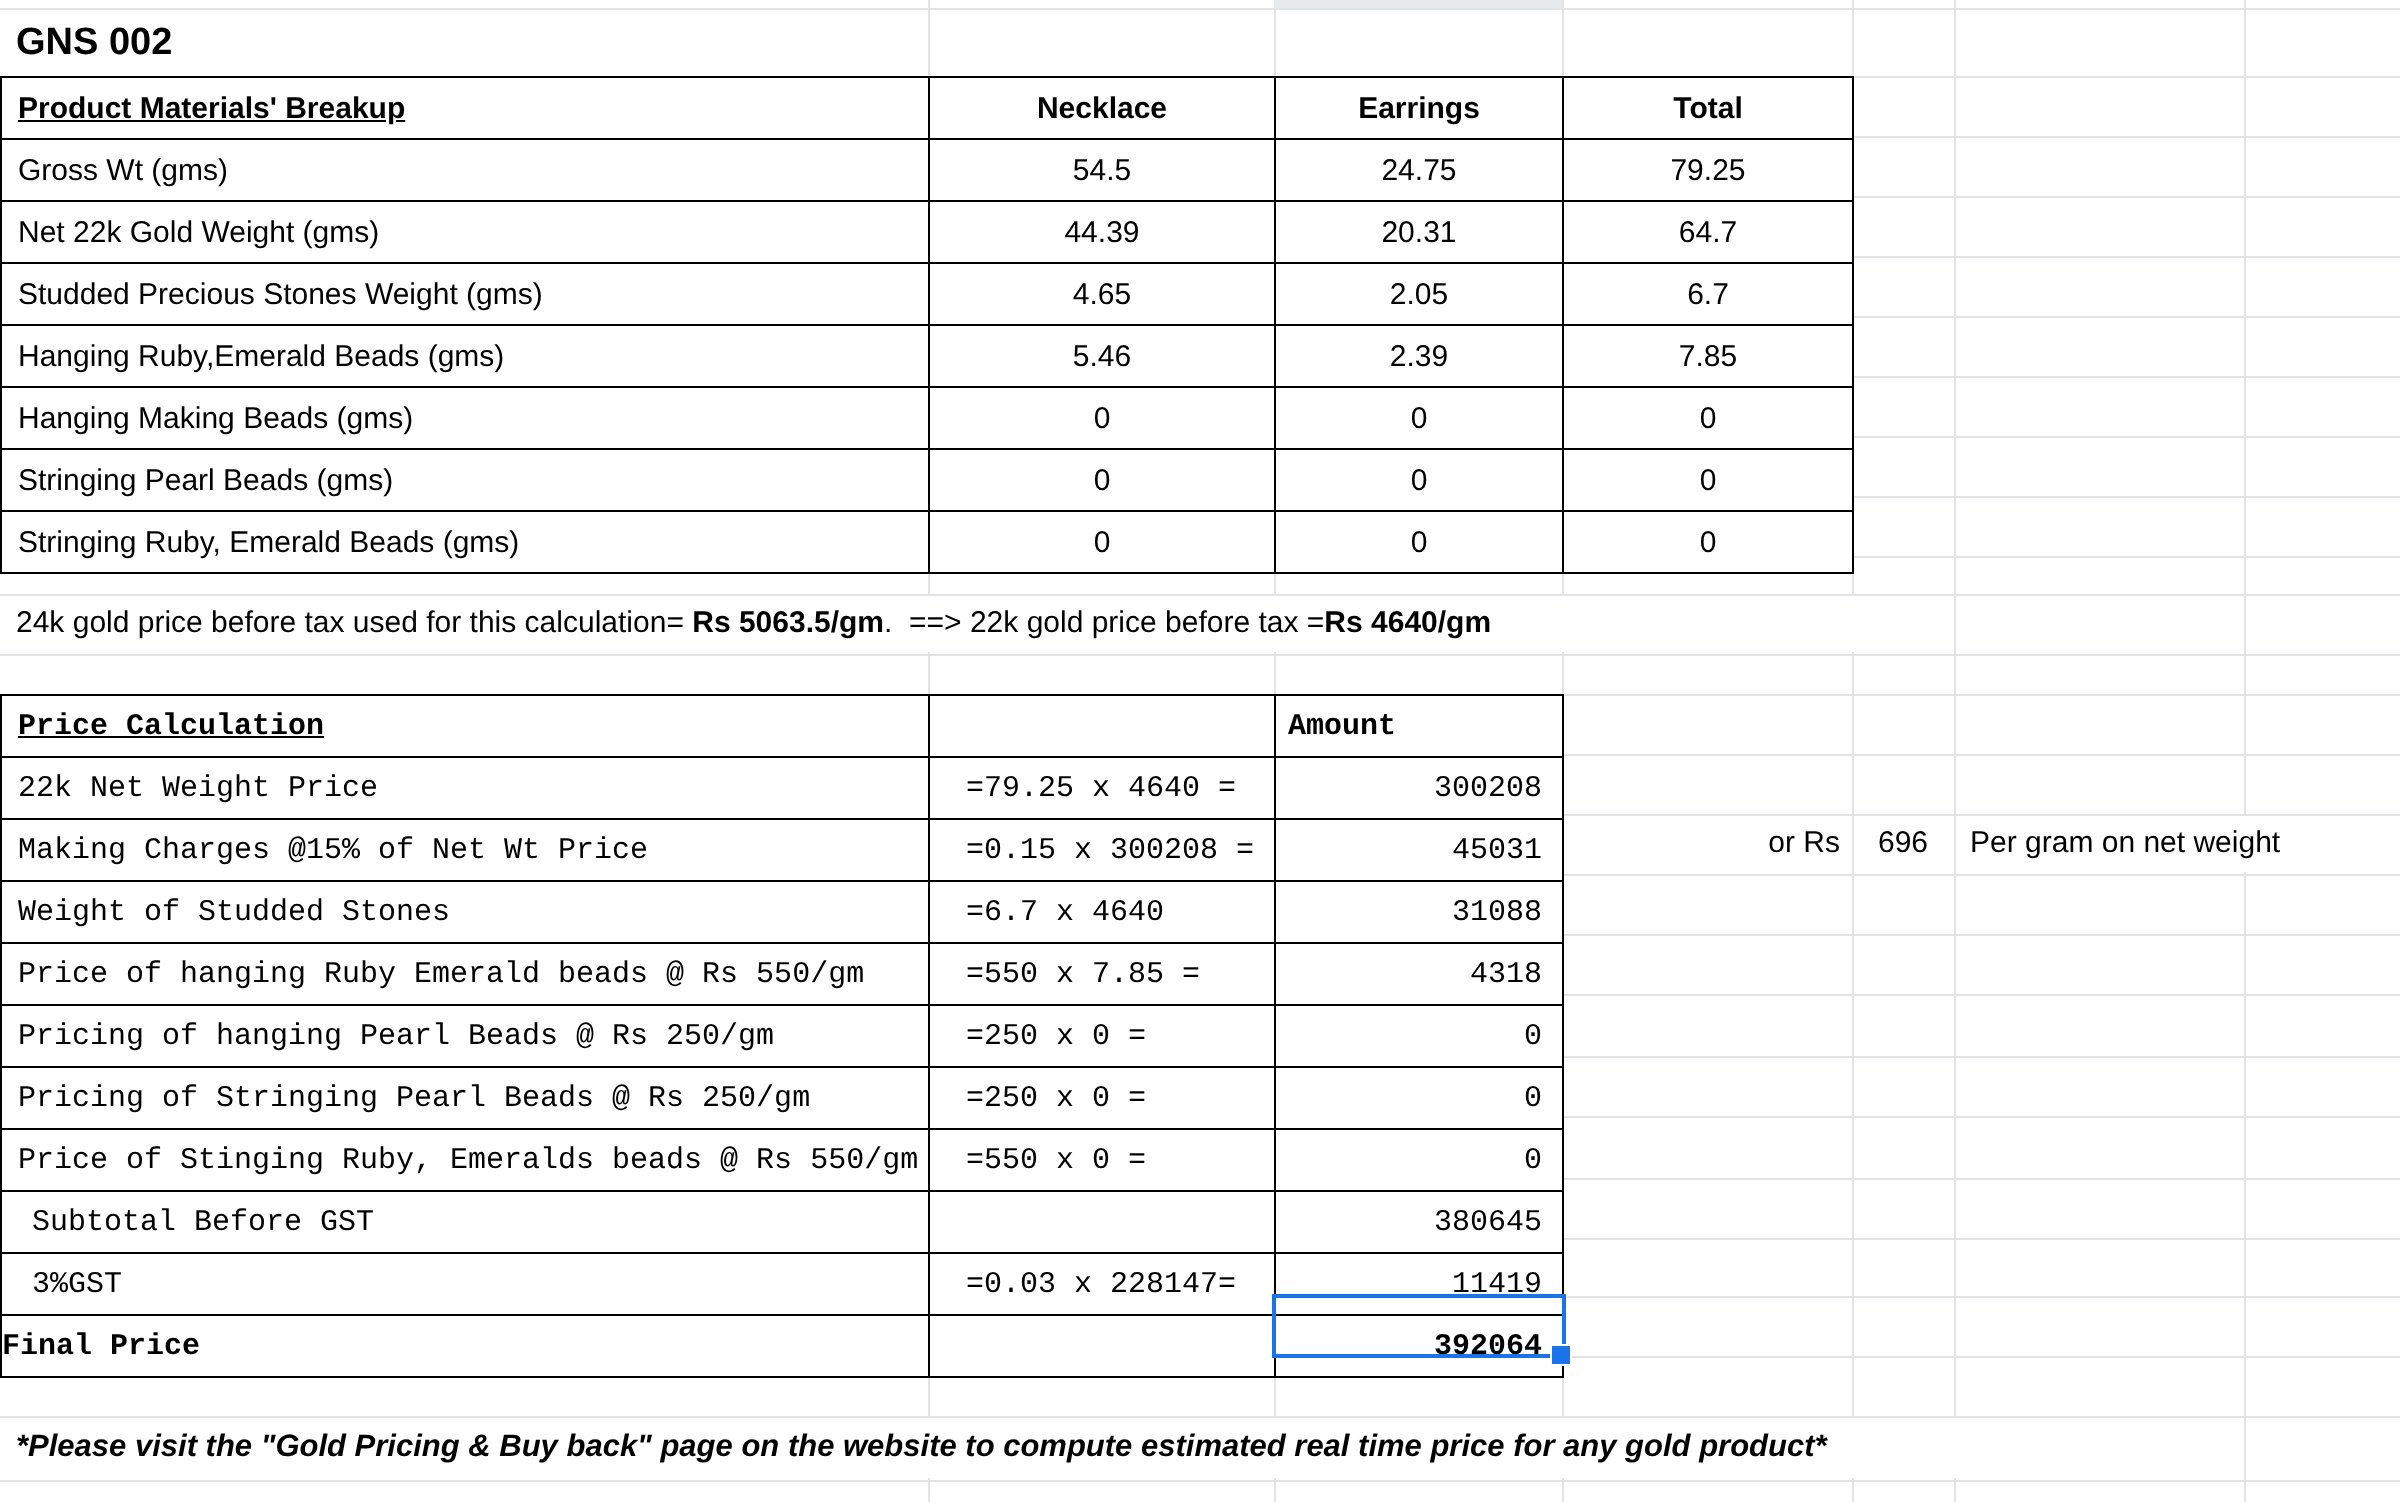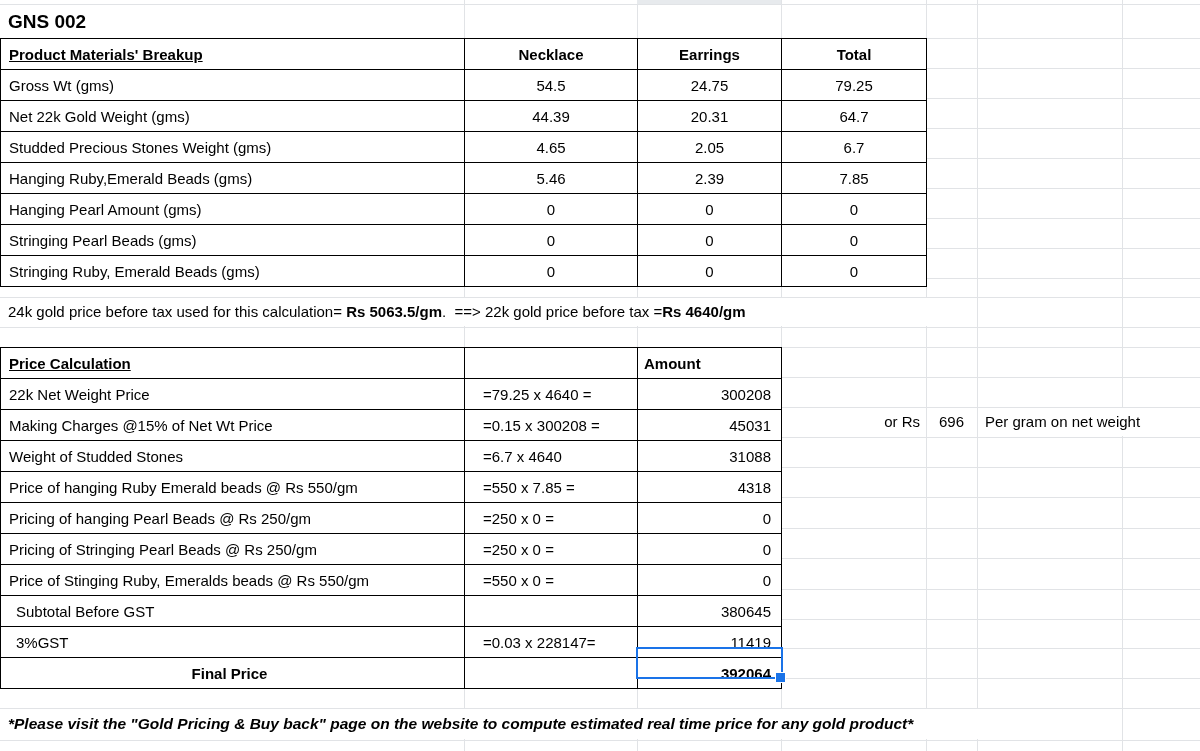--- a/index.html
+++ b/index.html
@@ -10,29 +10,29 @@
   
   .vline{position:absolute;top:0;width:1px;height:751px;background:#e1e3e6;}
   .hline{position:absolute;left:0;height:1px;width:1200px;background:#e1e3e6;}
   .sliver{position:absolute;left:637px;top:0;width:144px;height:4px;background:#e7eaed;}
   .mask{position:absolute;background:#fff;}
 
   
   table{border-collapse:collapse;table-layout:fixed;position:absolute;background:#fff;}
   td,th{border:1px solid #000;height:30px;padding:0;vertical-align:middle;overflow:hidden;white-space:nowrap;font-weight:400;}
   #materials-table{left:0;top:38px;width:927px;padding-left:28px;}
-  #price-table{left:0;top:347px;width:782px;}
+  #price-table{left:0;top:347px;width:782px;font-family:Liberation Mono, monospace;}
   .lbl{text-align:left;padding:0 2px 0 8px;}
   .val{text-align:center;}
   .hdr{font-weight:700;text-align:center;}
   .hdr-ul{font-weight:700;text-align:left;padding-left:8px;text-decoration:underline;}
   .formula{text-align:left;padding-left:18px;}
   .amt{text-align:right;padding-right:10px;}
   .indent{padding-left:15px;}
-  .final-label{text-align:center;font-weight:700;padding-right:6px;}
+  .final-label{text-align:left;font-weight:700;padding-right:6px;}
   .bold{font-weight:700;}
 
   
   .freecell{position:absolute;line-height:28px;white-space:pre;}
   #title-cell{left:8px;top:6px;font-size:19px;font-weight:700;line-height:32px;}
   #gold-note{left:8px;top:298px;}
   #or-rs{left:781px;top:408px;width:139px;text-align:right;}
   #per-gram-value{left:926px;top:408px;width:51px;text-align:center;}
   #per-gram-label{left:985px;top:408px;}
   #footer-note{left:8px;top:709px;line-height:30px;font-weight:700;font-style:italic;font-size:15.5px;}
@@ -118,21 +118,21 @@
       <td class="val">2.05</td>
       <td class="val">6.7</td>
     </tr>
     <tr>
       <td class="lbl">Hanging Ruby,Emerald Beads (gms)</td>
       <td class="val">5.46</td>
       <td class="val">2.39</td>
       <td class="val">7.85</td>
     </tr>
     <tr>
-      <td class="lbl">Hanging Pearl Amount (gms)</td>
+      <td class="lbl">Hanging Making Beads (gms)</td>
       <td class="val">0</td>
       <td class="val">0</td>
       <td class="val">0</td>
     </tr>
     <tr>
       <td class="lbl">Stringing Pearl Beads (gms)</td>
       <td class="val">0</td>
       <td class="val">0</td>
       <td class="val">0</td>
     </tr>

